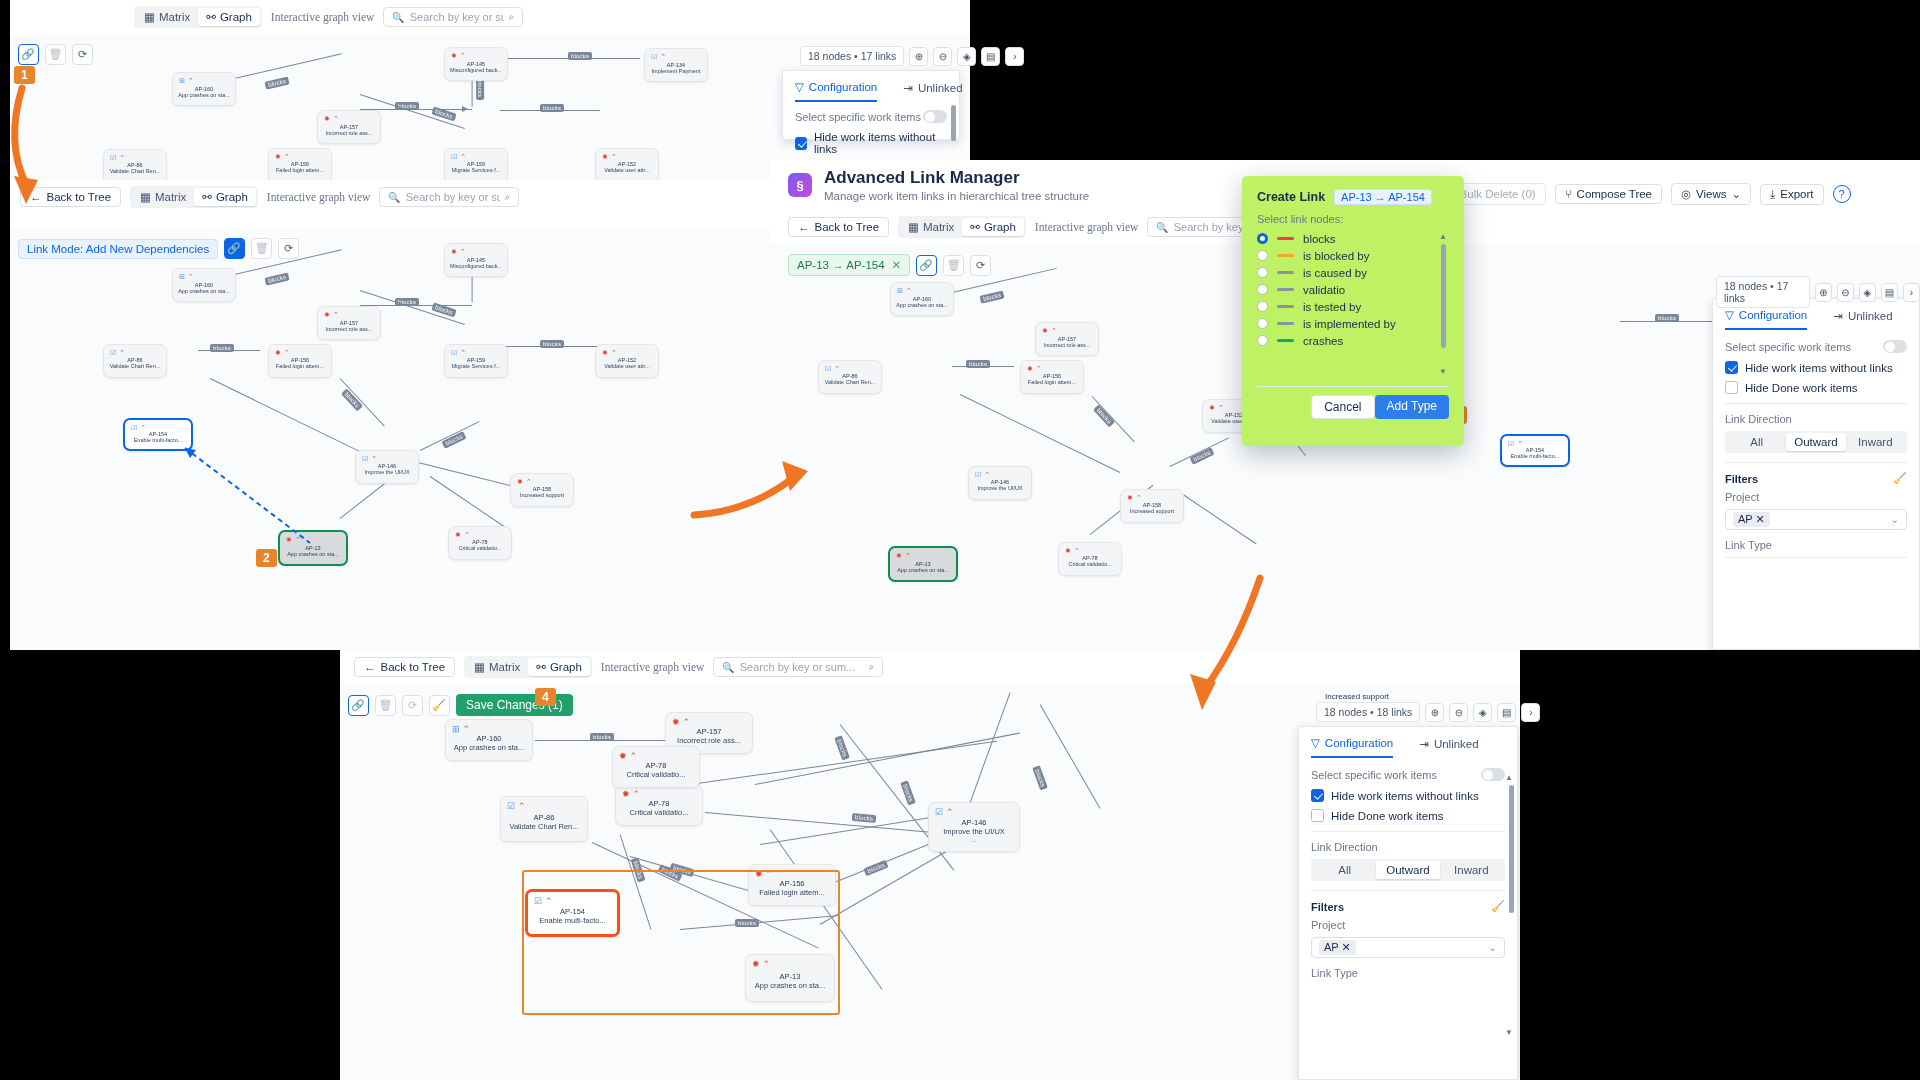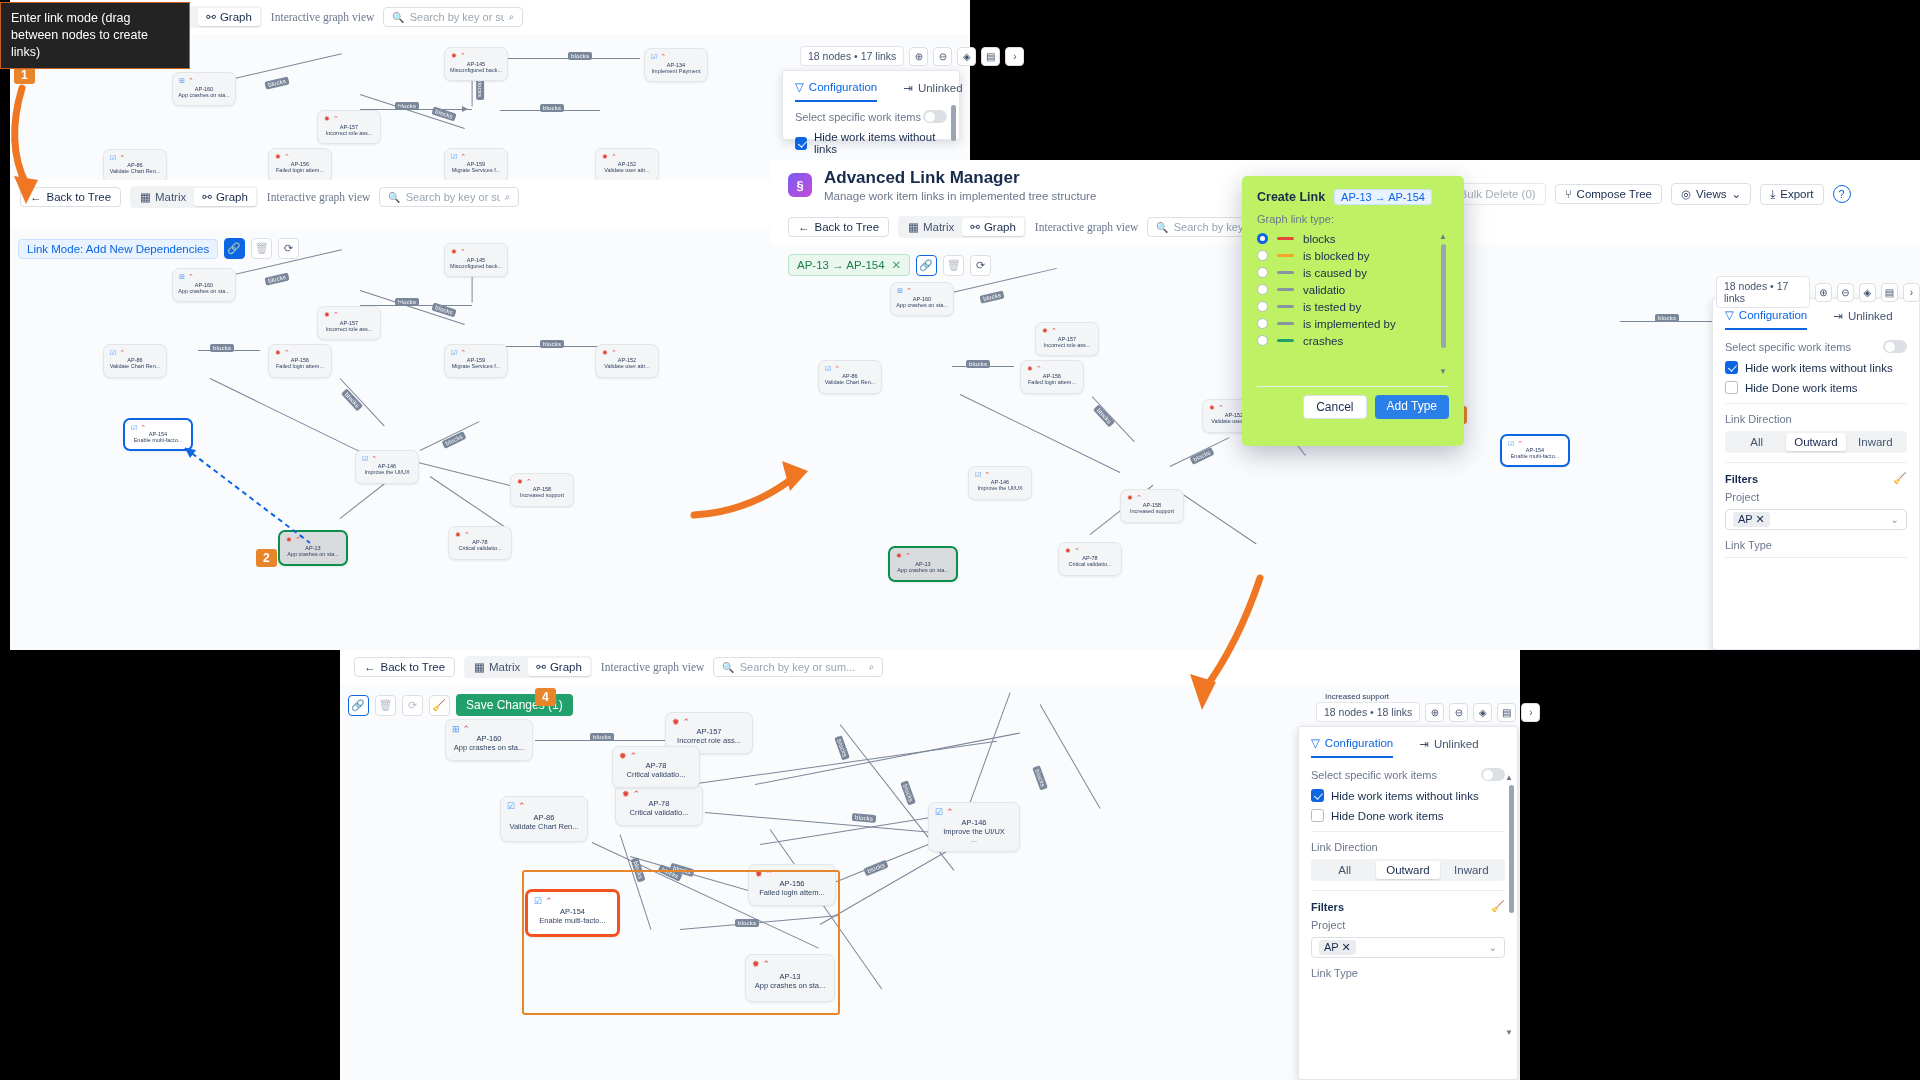--- a/index.html
+++ b/index.html
@@ -420,21 +420,21 @@
       <div class="s" style="font-size:5.5px;">App crashes on sta...</div>
     </div>
   </div>
 </div>
 
 <div class="panel" style="left:770px;top:160px;width:1150px;height:490px;">
   <div class="hdrcard" style="display:flex;align-items:center;gap:12px;padding-left:18px;height:50px;">
     <div class="logo">§</div>
     <div>
       <h2>Advanced Link Manager</h2>
-      <p>Manage work item links in implemented tree structure</p>
+      <p>Manage work item links in hierarchical tree structure</p>
     </div>
   </div>
 
   <div class="topbar" style="padding-left:18px;">
     <div class="btn">
           <span>←</span>
           <span>Back to Tree</span>
         </div>
     <div class="seg">
       <div>
@@ -638,21 +638,21 @@
     <div class="sect" style="margin-top:9px;">Link Type</div>
     <div class="hr" style="margin-top:2px;"></div>
   </div>
 </div>
 
 <div class="dlg" style="left:1242px;top:176px;width:222px;height:270px;padding:13px 15px;">
   <h4>
     <span>Create Link</span>
     <span class="keychip">AP-13 → AP-154</span>
   </h4>
-  <div class="lbl" style="margin:8px 0 5px;">Graph link type:</div>
+  <div class="lbl" style="margin:8px 0 5px;">Select link nodes:</div>
 
   <div style="position:relative;height:150px;overflow:hidden;">
     <div class="lt">
       <span class="radio on"></span>
       <span class="dash" style="background:#e5493a"></span>
       <span>blocks</span>
         </div>
     <div class="lt">
       <span class="radio"></span>
       <span class="dash" style="background:#f5a623"></span>
@@ -682,21 +682,21 @@
       <span class="radio"></span>
       <span class="dash" style="background:#22a06b"></span>
       <span>crashes</span>
         </div>
     <div style="position:absolute;right:2px;top:2px;color:#6b778c;font-size:8px;">▲</div>
     <div class="scroll" style="top:14px;height:104px;right:3px;"></div>
     <div style="position:absolute;right:2px;bottom:4px;color:#6b778c;font-size:8px;">▼</div>
   </div>
 
   <div class="hr" style="margin:6px 0 8px;"></div>
-  <div style="display:flex;justify-content:flex-end;gap:8px;">
+  <div style="display:flex;justify-content:flex-end;gap:0;">
     <div class="dbtn" style="border:1px solid #dcdfe4;color:#172b4d;background:#fff;">Cancel</div>
     <div class="dbtn" style="background:#2a7fe8;color:#fff;">Add Type</div>
   </div>
 </div>
 
 <div class="panel" style="left:340px;top:650px;width:1180px;height:430px;">
   <div class="topbar" style="padding-left:14px;">
     <div class="btn">
           <span>←</span>
           <span>Back to Tree</span>
@@ -886,21 +886,20 @@
       <span class="chip"><span>AP</span> ✕</span>
       <span style="color:#8993a4;font-size:10px;">⌄</span>
     </div>
     <div class="sect" style="margin-top:9px;">Link Type</div>
   </div>
   <div style="position:absolute;right:4px;top:46px;color:#6b778c;font-size:8px;">▲</div>
   <div class="scroll" style="top:58px;height:128px;"></div>
   <div style="position:absolute;right:4px;bottom:42px;color:#6b778c;font-size:8px;">▼</div>
 </div>
 
-<div class="tip" style="left:0px;top:2px;width:192px;">Enter link mode (drag between nodes to create links)</div>
 
 <div class="badge" style="left:14px;top:66px;">1</div>
 <div class="badge" style="left:256px;top:549px;">2</div>
 <div class="badge" style="left:1446px;top:406px;">3</div>
 <div class="badge" style="left:535px;top:688px;">4</div>
 
 <svg class="arrowsvg" style="left:0px;top:80px;width:90px;height:140px;">
   <path d="M22,8 C10,48 14,80 26,104" stroke="#ef7622" stroke-width="7" fill="none" stroke-linecap="round"></path>
   <polygon points="14,96 38,100 26,124" fill="#ef7622"></polygon>
 </svg>

